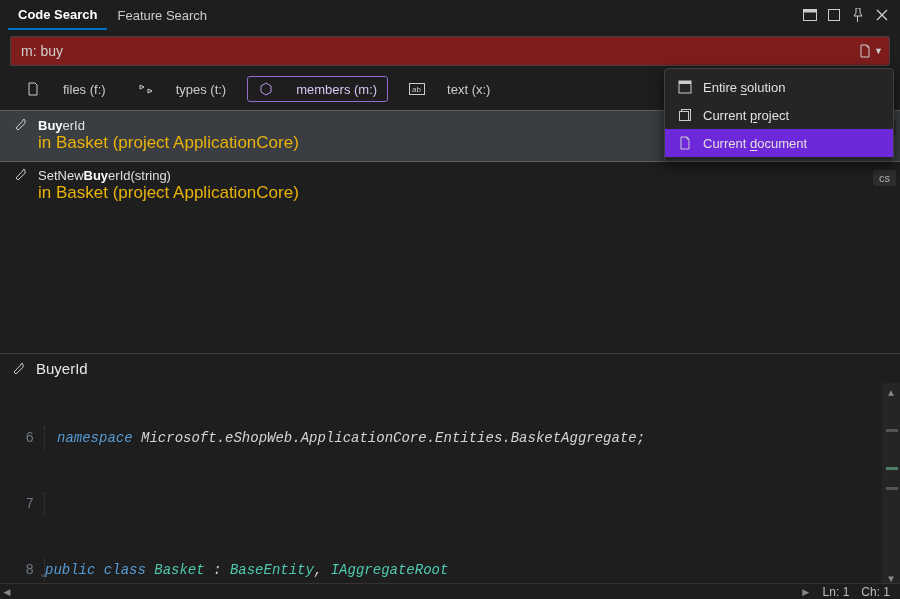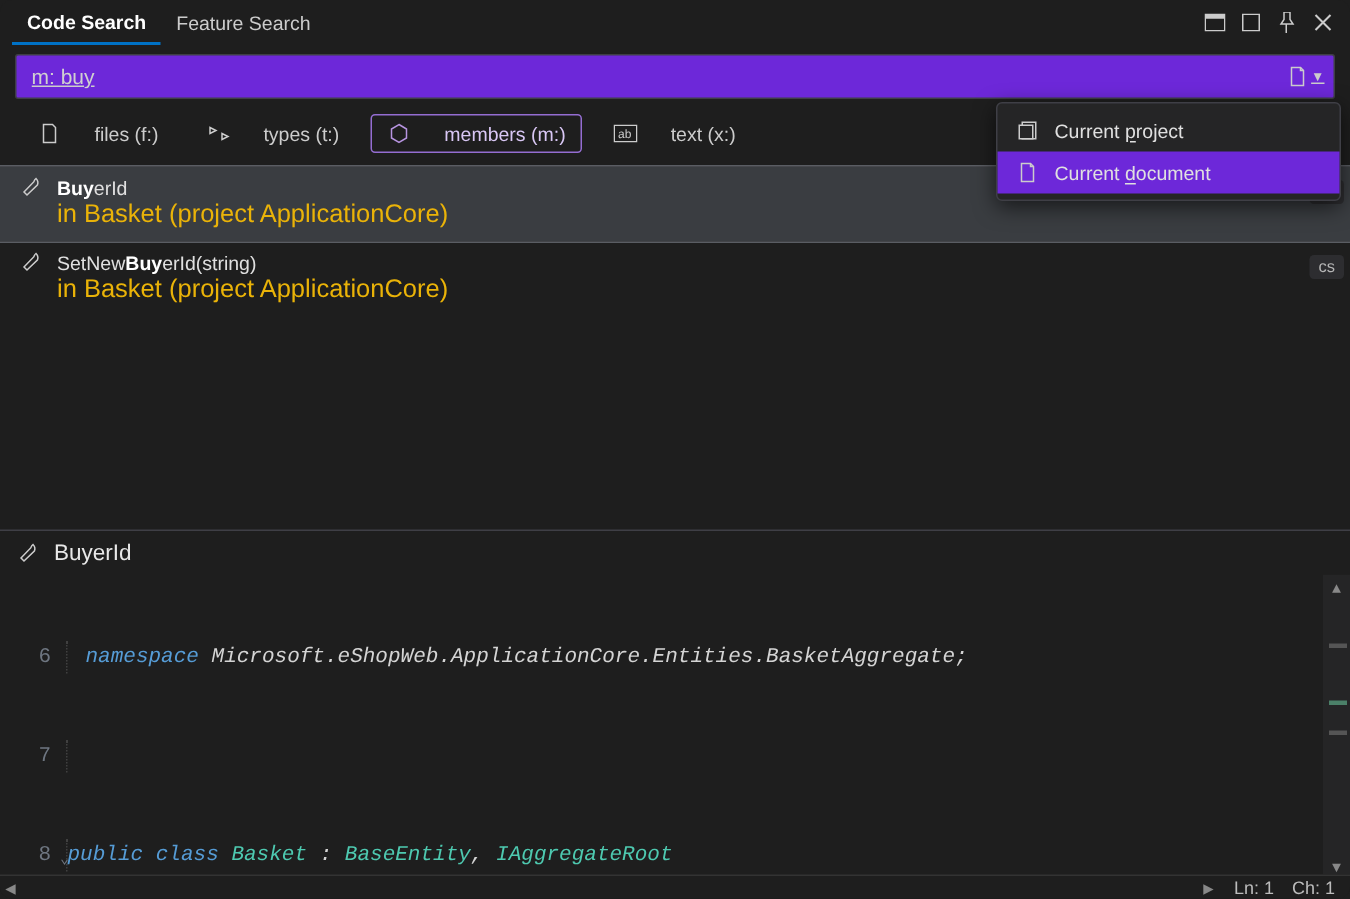--- a/index.html
+++ b/index.html
@@ -36,25 +36,24 @@
     width: 20px; height: 20px;
     display: flex; align-items: center; justify-content: center;
     margin-left: 4px;
     color: #cccccc;
     cursor: pointer;
   }
   .searchrow {
     display: flex;
     align-items: center;
     margin: 6px 10px;
-    background: #6d28d9;
+    background: #7f1d1d;
     border: 1px solid #3f3f46;
     height: 30px;
     border-radius: 2px;
-    text-decoration: underline;
   }
   .searchrow input {
     flex: 1;
     background: transparent;
     border: none;
     color: #d0d0d0;
     font-size: 14px;
     padding: 0 10px;
     outline: none;
   }
@@ -324,20 +323,29 @@
 
 <div class="ghost-fills">
   <div class="ghost-chip">cs</div>
   <div class="ghost-chip">cs</div>
 </div>
 
 <div class="dropdown">
   <div class="item">
     <span class="ico">
         <svg width="14" height="14" viewBox="0 0 14 14">
+          <rect x="1" y="1" width="12" height="12" fill="none" stroke="#ccc"></rect>
+          <rect x="1" y="1" width="12" height="3" fill="#ccc"></rect>
+        </svg>
+      </span>
+    <span><span>Entire </span><u>s</u><span>olution</span></span>
+  </div>
+  <div class="item">
+    <span class="ico">
+        <svg width="14" height="14" viewBox="0 0 14 14">
           <rect x="3.5" y="1.5" width="9" height="11" fill="none" stroke="#ccc"></rect>
           <rect x="1.5" y="3.5" width="9" height="9" fill="#252526" stroke="#ccc"></rect>
         </svg>
       </span>
     <span><span>Current </span><u>p</u><span>roject</span></span>
   </div>
   <div class="item hover">
     <span class="ico">
         <svg width="14" height="14" viewBox="0 0 14 14">
           <path d="M3 1h6l2 2v10H3z" fill="none" stroke="#ccc"></path>

